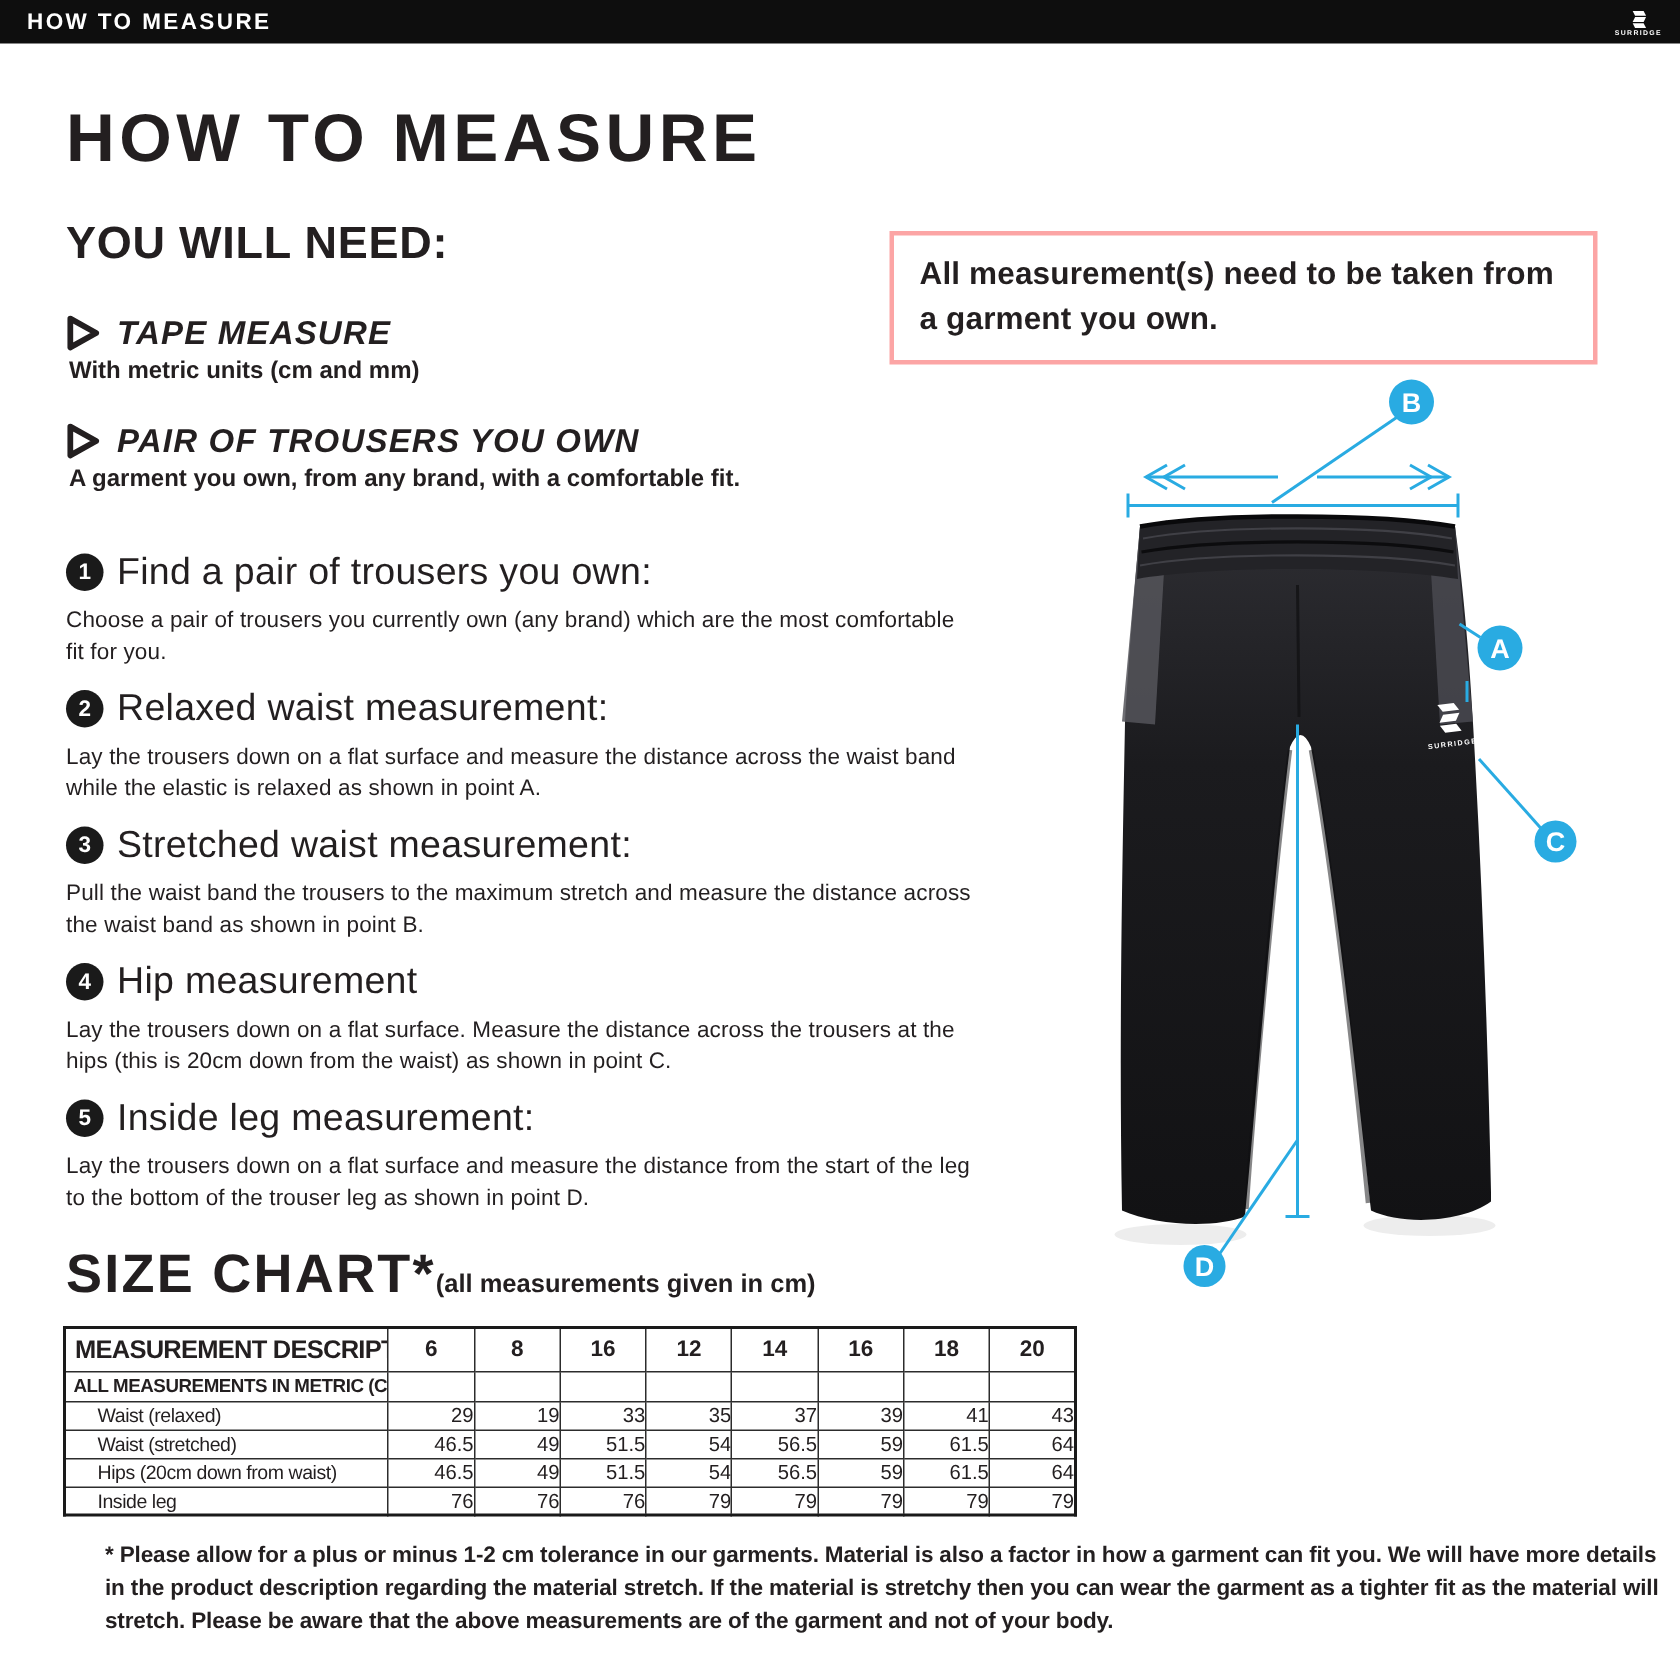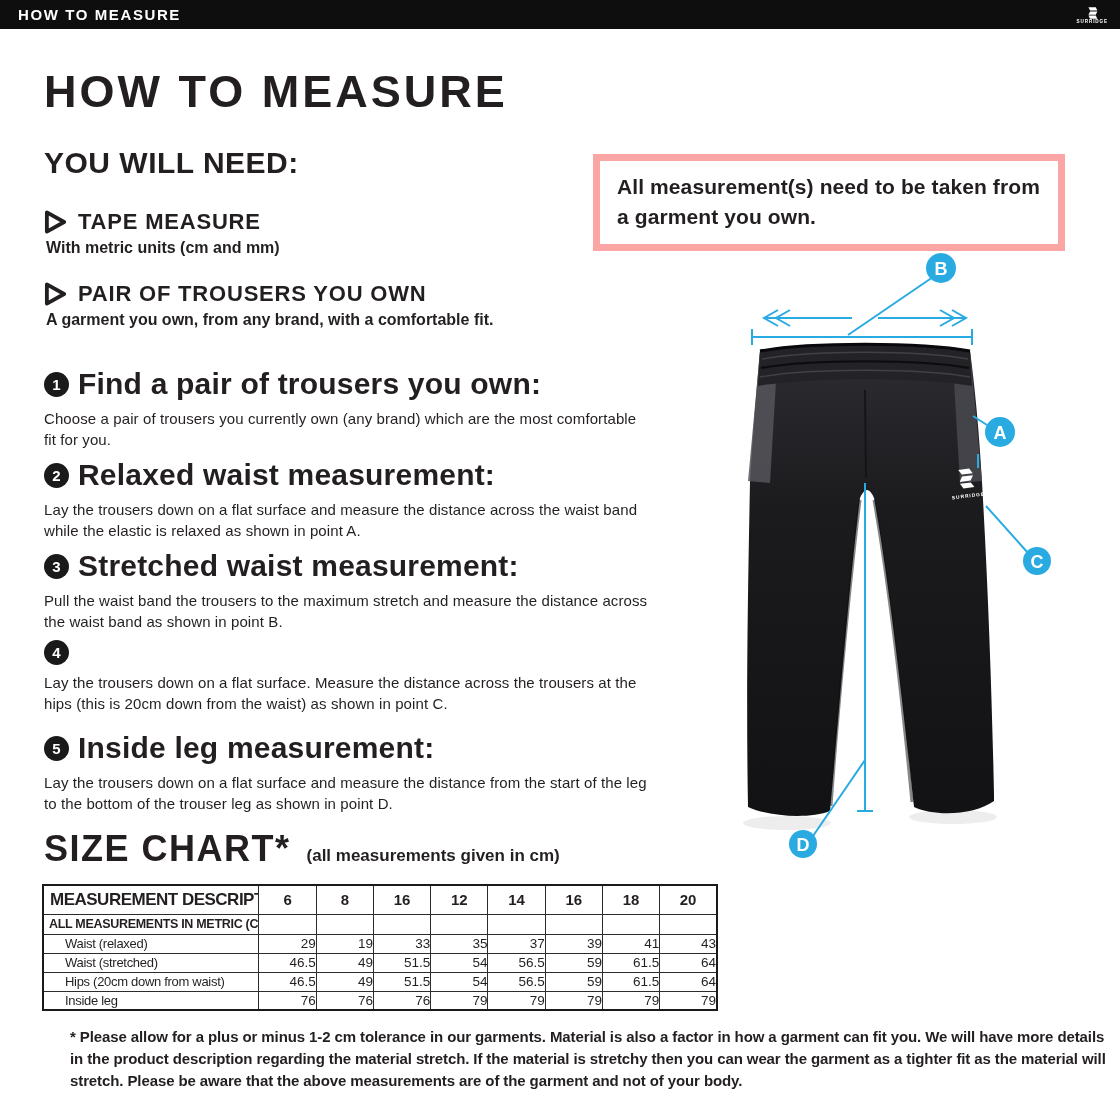--- a/index.html
+++ b/index.html
@@ -32,52 +32,52 @@
   }
   .ywn {
     position:absolute; left:44px; top:146px;
     font-size:30px; font-weight:800; letter-spacing:0.5px;
   }
 
   
   .tool { position:absolute; left:44px; }
   .tool-1 { top:209px; }
   .tool-2 { top:281px; }
-  .tool-head { display:flex; align-items:center; gap:11px; }
+  .tool-head { display:flex; align-items:center; gap:11px;font-style:italic; }
   .tool-icon { width:23px; height:24px; display:block; }
   .tool-label { font-size:22px; font-weight:800; letter-spacing:0.8px; white-space:nowrap; }
   .tool-sub { font-size:16px; font-weight:bold; margin-top:4px; margin-left:2px; white-space:nowrap; }
 
   
   .step { position:absolute; left:44px; width:640px; }
   .step-1 { top:367px; } .step-2 { top:458px; } .step-3 { top:549px; }
   .step-4 { top:640px; } .step-5 { top:731px; }
   .step-head { display:flex; align-items:center; gap:9px; }
   .step-num {
     width:25px; height:25px; border-radius:50%; background:#1a1a1a; color:#fff;
     font-size:15px; font-weight:bold; display:flex; align-items:center; justify-content:center;
     flex:0 0 25px;
   }
-  .step-title { font-size:30px; font-weight:700; letter-spacing:0.2px; white-space:nowrap; }
+  .step-title { font-size:25px; font-weight:400; letter-spacing:0.2px; white-space:nowrap; }
   .step-body { font-size:15px; font-weight:normal; line-height:1.4; margin-top:7px; width:605px; letter-spacing:0.1px; }
 
   
   .note-box {
     position:absolute; left:593px; top:154px; width:472px; min-height:78px;
-    border:7px solid #fca5a5; padding:11px 17px;
+    border:3px solid #fca5a5; padding:11px 17px;
     font-size:21px; font-weight:800; line-height:1.45; letter-spacing:0.1px;
   }
 
   
   .diagram { position:absolute; left:740px; top:250px; width:350px; height:650px; }
 
   
   .size-chart-head {
     position:absolute; left:44px; top:828px;
-    display:flex; align-items:baseline; gap:16px; white-space:nowrap;
+    display:flex; align-items:baseline; gap:0; white-space:nowrap;
   }
   .size-chart-title { font-size:36px; font-weight:800; letter-spacing:1.5px; }
   .size-chart-sub { font-size:17px; font-weight:bold; }
 
   table.size-table {
     position:absolute; left:42px; top:884px;
     border-collapse:collapse; table-layout:fixed; width:676px;
     border:2px solid #1a1a1a;
   }
   .size-table th, .size-table td {
@@ -162,20 +162,21 @@
     <div class="step-head">
       <span class="step-num">3</span>
       <span class="step-title">Stretched waist measurement:</span>
     </div>
     <div class="step-body">Pull the waist band the trousers to the maximum stretch and measure the distance across the waist band as shown in point B.</div>
   </div>
 
   <div class="step step-4">
     <div class="step-head">
       <span class="step-num">4</span>
+      <span class="step-title">Hip measurement</span>
     </div>
     <div class="step-body">Lay the trousers down on a flat surface. Measure the distance across the trousers at the hips (this is 20cm down from the waist) as shown in point C.</div>
   </div>
 
   <div class="step step-5">
     <div class="step-head">
       <span class="step-num">5</span>
       <span class="step-title">Inside leg measurement:</span>
     </div>
     <div class="step-body">Lay the trousers down on a flat surface and measure the distance from the start of the leg to the bottom of the trouser leg as shown in point D.</div>

